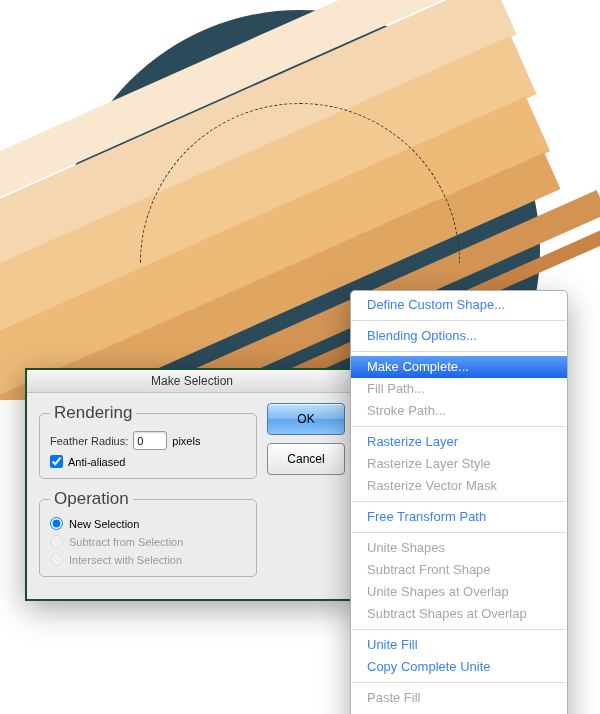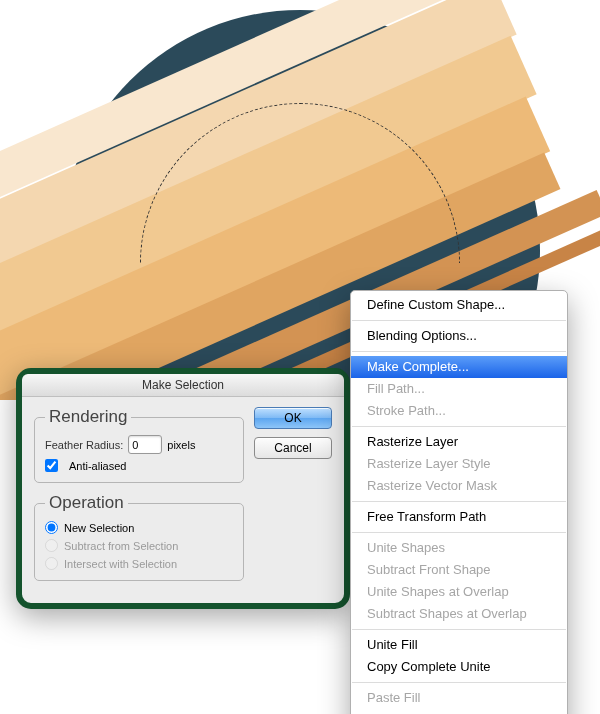--- a/index.html
+++ b/index.html
@@ -47,25 +47,25 @@
       width: 320px; height: 320px;
       border: 1px dashed #333;
       border-radius: 50%;
       clip-path: inset(0 0 50% 0);
       pointer-events: none;
     }
 
     
     .dialog {
       position: absolute;
-      top: 368px; left: 16px;
+      top: 368px; left: 25px;
       width: 334px;
       background: #ececec;
-      border: 6px solid #14532d;
-      border-radius: 15px;
+      border: 2px solid #14532d;
+      border-radius: 0;
       box-shadow: 0 8px 30px rgba(0,0,0,0.35);
     }
     .dialog-title {
       text-align: center;
       padding: 4px 0;
       border-bottom: 1px solid #bfbfbf;
       background: linear-gradient(#f7f7f7, #dcdcdc);
       border-radius: 6px 6px 0 0;
       font-size: 12px;
       color: #333;
@@ -97,33 +97,33 @@
       width: 34px;
       height: 19px;
       padding: 1px 3px;
       border: 1px solid #999;
       border-radius: 3px;
       box-shadow: inset 0 1px 2px rgba(0,0,0,.15);
       font-size: 11px;
       text-align: left;
     }
 
-    .chk { display: flex; align-items: flex-end; gap: 11px; }
+    .chk { display: flex; align-items: flex-end; gap: 5px; }
     .chk input { width: 13px; height: 13px; }
 
     .rad { display: flex; align-items: center; gap: 6px; margin-bottom: 5px; }
     .rad:last-child { margin-bottom: 0; }
     .rad input { width: 13px; height: 13px; }
     .rad.dis label, .rad.dis input { color: #9a9a9a; }
     .rad.dis input { opacity: .6; }
 
     .btn {
       display: block;
       width: 100%;
-      height: 22px;
+      height: 32px;
       border-radius: 4px;
       border: 1px solid #8a8a8a;
       font-size: 12px;
       cursor: default;
       background: linear-gradient(#fdfdfd, #e6e6e6);
       box-shadow: 0 1px 0 rgba(255,255,255,.8) inset;
     }
     .btn.primary {
       background: linear-gradient(#bfe0ff, #7fbaf5 50%, #5da6f0 51%, #8dc5f8);
       border-color: #4a7bb5;
@@ -137,21 +137,21 @@
       width: 218px;
       background: #fff;
       border: 1px solid #b0b0b0;
       border-radius: 5px;
       box-shadow: 0 10px 30px rgba(0,0,0,0.35);
       padding: 3px 0;
       font-size: 13px;
     }
     .menu-item {
       padding: 2px 16px;
-      color: #000000;
+      color: #3b82f6;
       line-height: 18px;
     }
     .menu-item.disabled { color: #a6a6a6; }
     .menu-item.selected {
       background: linear-gradient(#5b9df9, #1a63e8);
       color: #fff;
     }
     .menu-sep {
       height: 1px;
       background: #dcdcdc;

